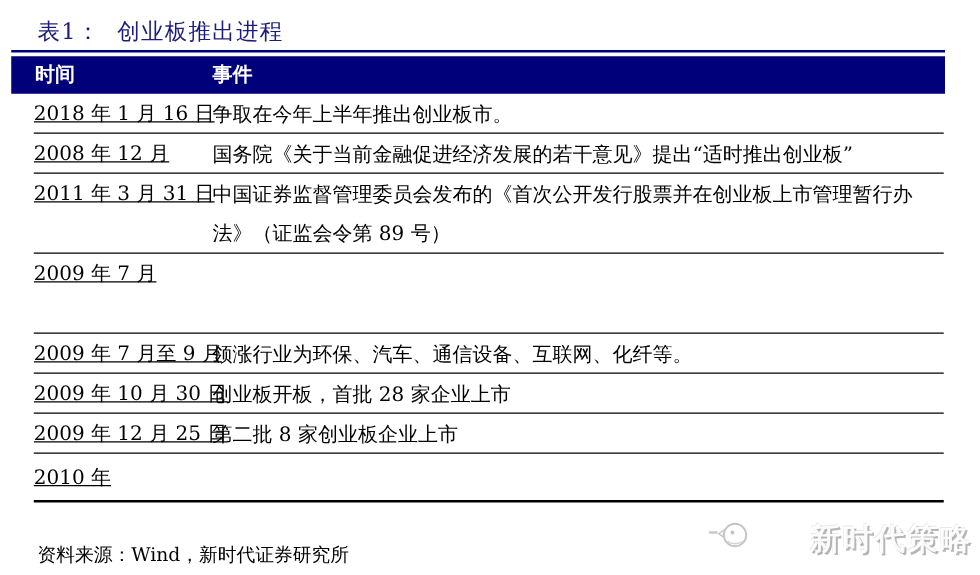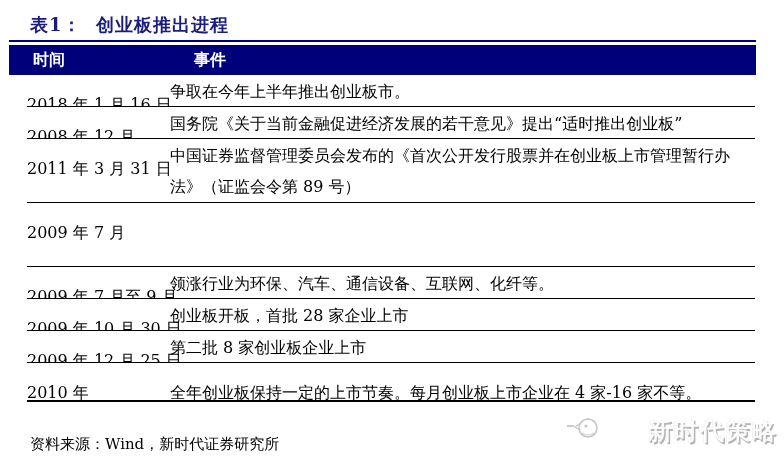--- a/index.html
+++ b/index.html
@@ -6,49 +6,49 @@
   body{
     width:784px;height:460px;position:relative;overflow:hidden;
     font-family:"DejaVu Serif","Liberation Serif",serif;
     color:#000;
   }
   .page{position:absolute;left:0;top:0;width:784px;height:460px;background:#fff;}
 
   
   .table-title{
     position:absolute;left:30px;top:13px;
-    font-size:18px;font-weight:bold;color:#1c1c7d;letter-spacing:1px;
+    font-size:18px;font-weight:normal;color:#1c1c7d;letter-spacing:1px;
     white-space:pre;
   }
   .title-rule{
     position:absolute;left:9px;top:40px;width:747px;height:2px;background:#00007b;
   }
 
   
   .header-bar{
     position:absolute;left:9px;top:45px;width:747px;height:30px;
     background:#00007b;display:flex;align-items:center;
   }
   .header-bar .cell{
     color:#ffffff;font-weight:bold;font-size:16px;line-height:30px;
   }
-  .header-bar .time-cell{width:161px;box-sizing:border-box;margin-left:24px;}
+  .header-bar .time-cell{width:161px;padding-left:19px;box-sizing:border-box;}
   .header-bar .event-cell{flex:1;}
 
   
   .rows{
     position:absolute;left:27px;top:75px;width:728px;
   }
   .row{
     display:grid;grid-template-columns:143px 1fr;
     border-bottom:1px solid #000;
     font-size:16px;line-height:31px;
     align-items:start;
   }
-  .row .time{white-space:nowrap;padding-top:14px;}
+  .row .time{white-space:nowrap;padding-top:0;text-decoration:underline;}
   .row .event{padding-top:1px;}
   .row.h1{height:32px;box-sizing:border-box;overflow:hidden;}
   .row.h2{height:64px;box-sizing:border-box;overflow:hidden;}
   .row.wide .time{white-space:nowrap;}
   .row.last{border-bottom:2px solid #000;height:39px;box-sizing:border-box;
     align-items:end;}
   .row.last .time,.row.last .event{padding-bottom:3px;}
 
   
   .footer{
@@ -107,21 +107,20 @@
     <div class="row h1">
       <div class="time">2009 年 10 月 30 日</div>
       <div class="event">创业板开板，首批 28 家企业上市</div>
     </div>
     <div class="row h1">
       <div class="time">2009 年 12 月 25 日</div>
       <div class="event">第二批 8 家创业板企业上市</div>
     </div>
     <div class="row last">
       <div class="time">2010 年</div>
-      <div class="event">全年创业板保持一定的上市节奏。每月创业板上市企业在 4 家-16 家不等。</div>
     </div>
   </div>
 
   <div class="footer">资料来源：Wind，新时代证券研究所</div>
 
   <div class="watermark">
     <span class="wm-logo">
       <svg width="34" height="30" viewBox="0 0 34 30">
         <line x1="0" y1="12" x2="7" y2="12" stroke="#c9c9c9" stroke-width="2"></line>
         <polygon points="8,13 14,9 14,17" fill="#ffffff" stroke="#c4c4c4" stroke-width="1.2"></polygon>

